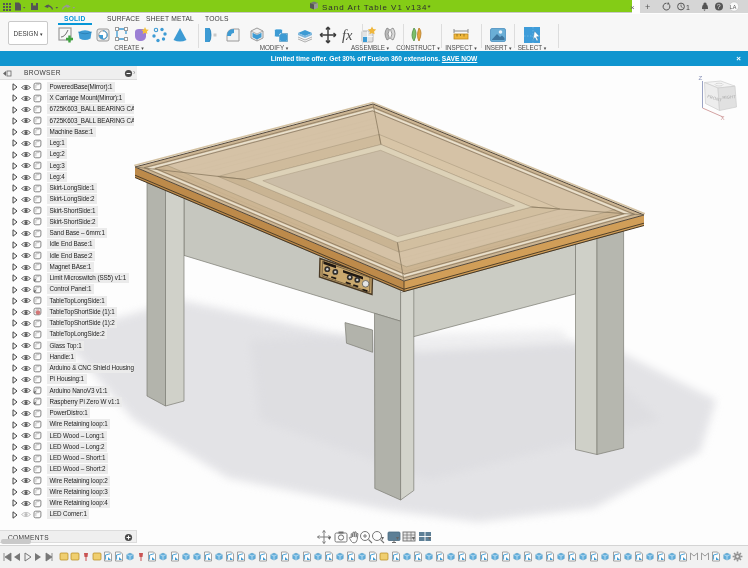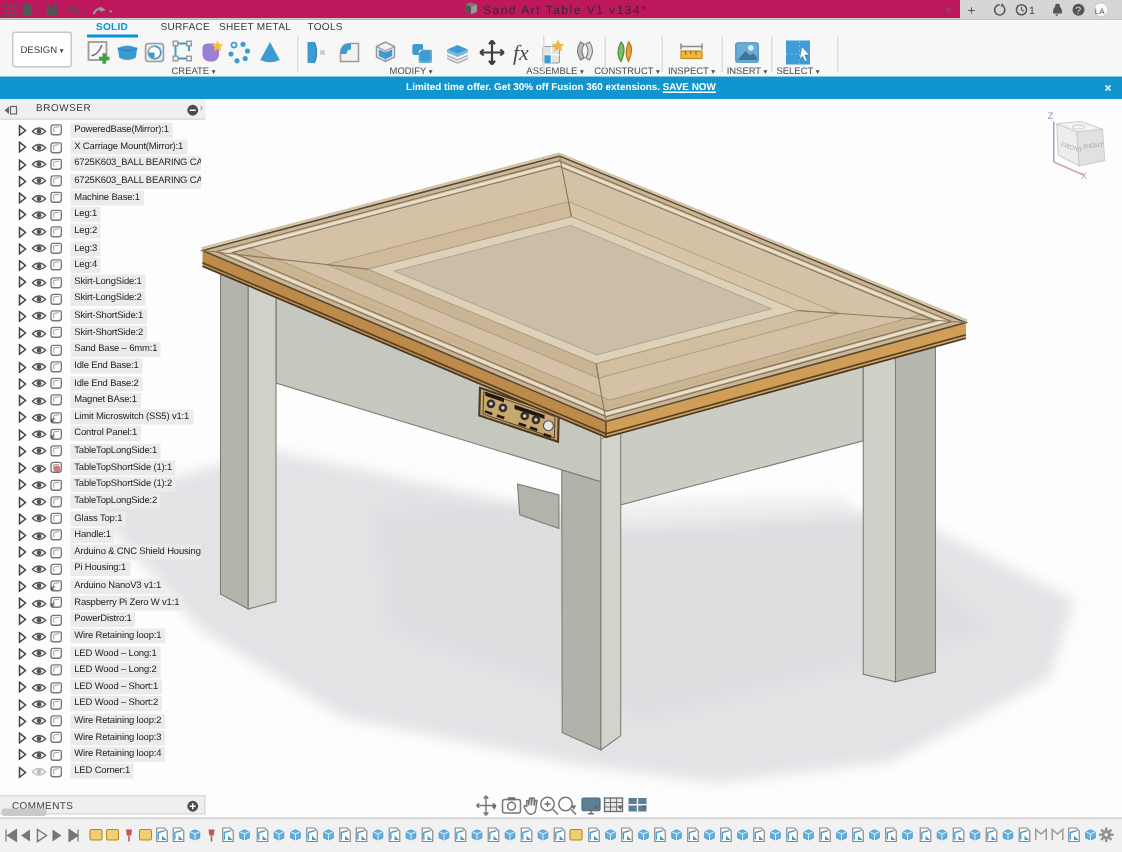--- a/index.html
+++ b/index.html
@@ -86,21 +86,21 @@
 <polygon points="704.5,82.5 718,88 719.5,110.5 705.5,103.5" fill="#ededed" stroke="#cdcdcd" stroke-width="0.7"></polygon>
 <polygon points="718,88 735,86.2 736.5,107 719.5,110.5" fill="#e1e1e1" stroke="#cdcdcd" stroke-width="0.7"></polygon>
 <ellipse cx="719" cy="84.6" rx="4" ry="1.4" fill="none" stroke="#d2d2d2" stroke-width="0.8"></ellipse>
 <text x="707" y="97.5" font-size="4.3" fill="#a9a9a9" transform="rotate(17 707 97.5)" font-family="Liberation Sans">FRONT</text>
 <text x="722.5" y="99" font-size="4.3" fill="#a9a9a9" transform="rotate(-4 722.5 99)" font-family="Liberation Sans">RIGHT</text>
 <text x="698.5" y="79.5" font-size="6.2" fill="#8a93b8" font-family="Liberation Sans">Z</text>
 <text x="720.5" y="119.5" font-size="6.2" fill="#cf9b9b" font-family="Liberation Sans">X</text>
 </g>
 </svg>
 
-<div class="abs" style="left:0;top:0;width:748px;height:13px;background:#be185d;border-bottom:1px solid #c9c9c9;z-index:10">
+<div class="abs" style="left:0;top:0;width:632px;height:13px;background:#84cc16;border-bottom:1px solid #c9c9c9;z-index:10">
   <svg width="748" height="13" viewBox="0 0 748 13" style="position:absolute;left:0;top:0">
     <g fill="#555">
       <rect x="3" y="3" width="2" height="2"></rect>
           <rect x="6" y="3" width="2" height="2"></rect>
           <rect x="9" y="3" width="2" height="2"></rect>
           <rect x="3" y="6" width="2" height="2"></rect>
           <rect x="6" y="6" width="2" height="2"></rect>
           <rect x="9" y="6" width="2" height="2"></rect>
           <rect x="3" y="9" width="2" height="2"></rect>
           <rect x="6" y="9" width="2" height="2"></rect>

